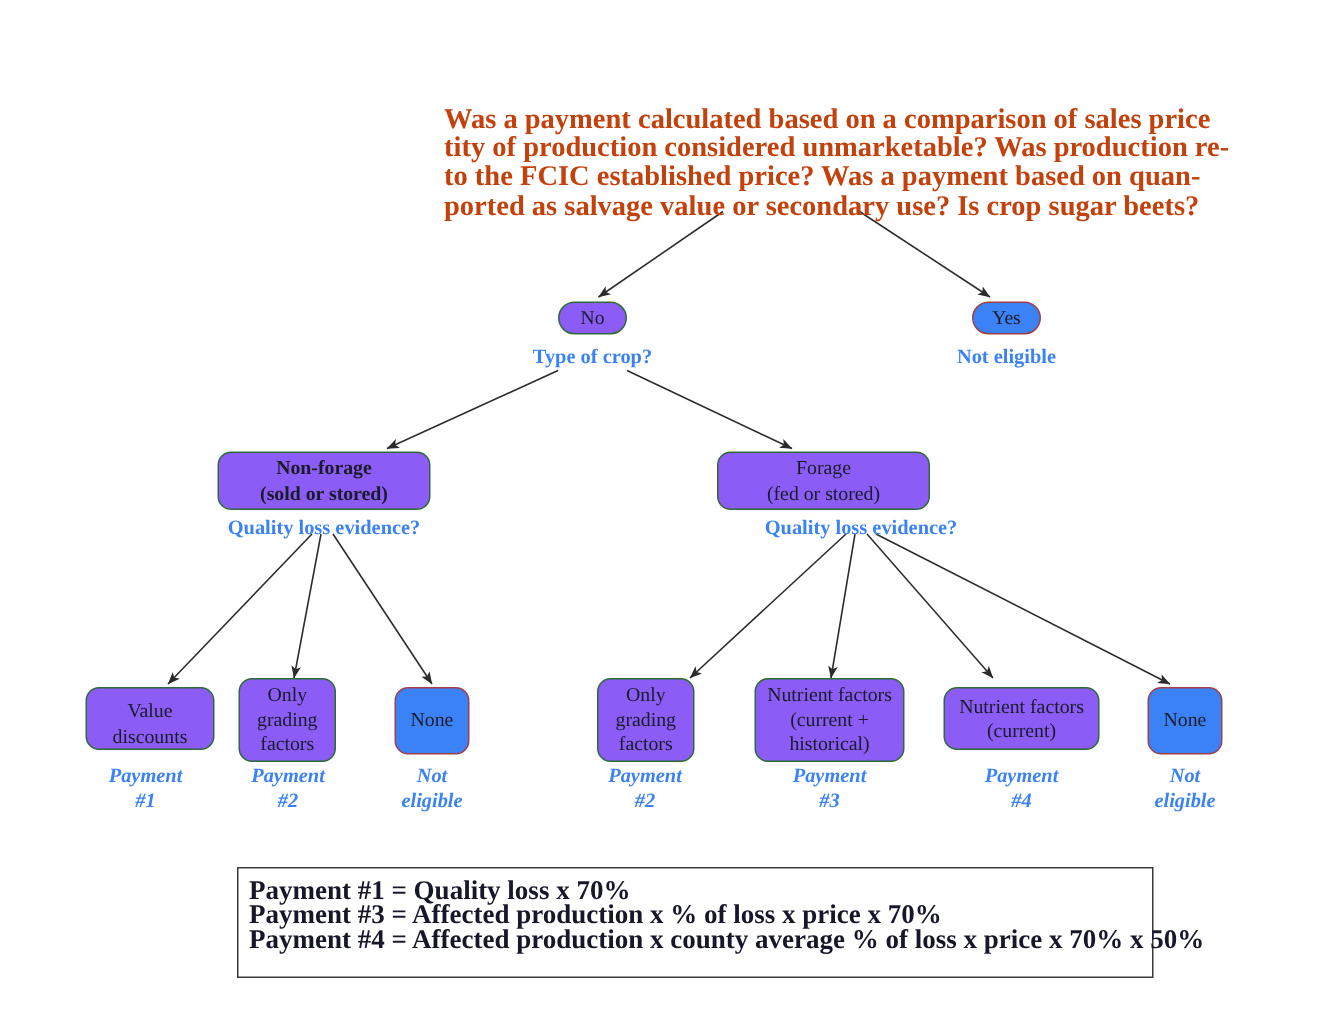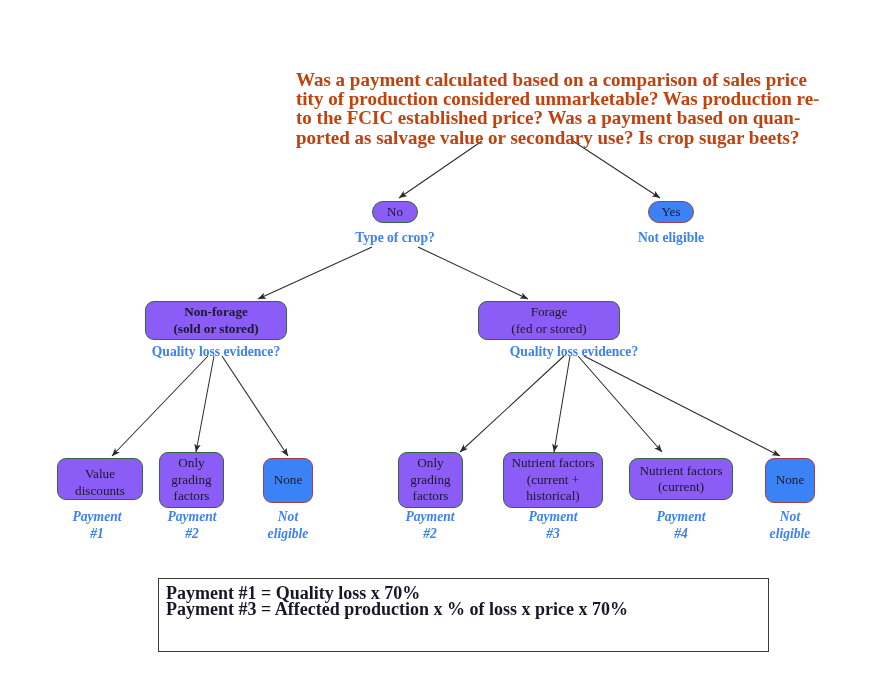--- a/index.html
+++ b/index.html
@@ -207,15 +207,16 @@
     <span class="ln">None</span>
   </div>
   <div class="caption two" style="left:735px; top:508px; width:110px;">
     <span>Not</span><br>
     <span>eligible</span>
   </div>
 
   <div id="legend">
     <div class="lrow">Payment #1 = Quality loss x 70%</div>
     <div class="lrow">Payment #3 = Affected production x % of loss x price x 70%</div>
+    <div class="lrow">Payment #4 = Affected production x county average % of loss x price x 70% x 50%</div>
   </div>
 
 </div>
 
 </body></html>

